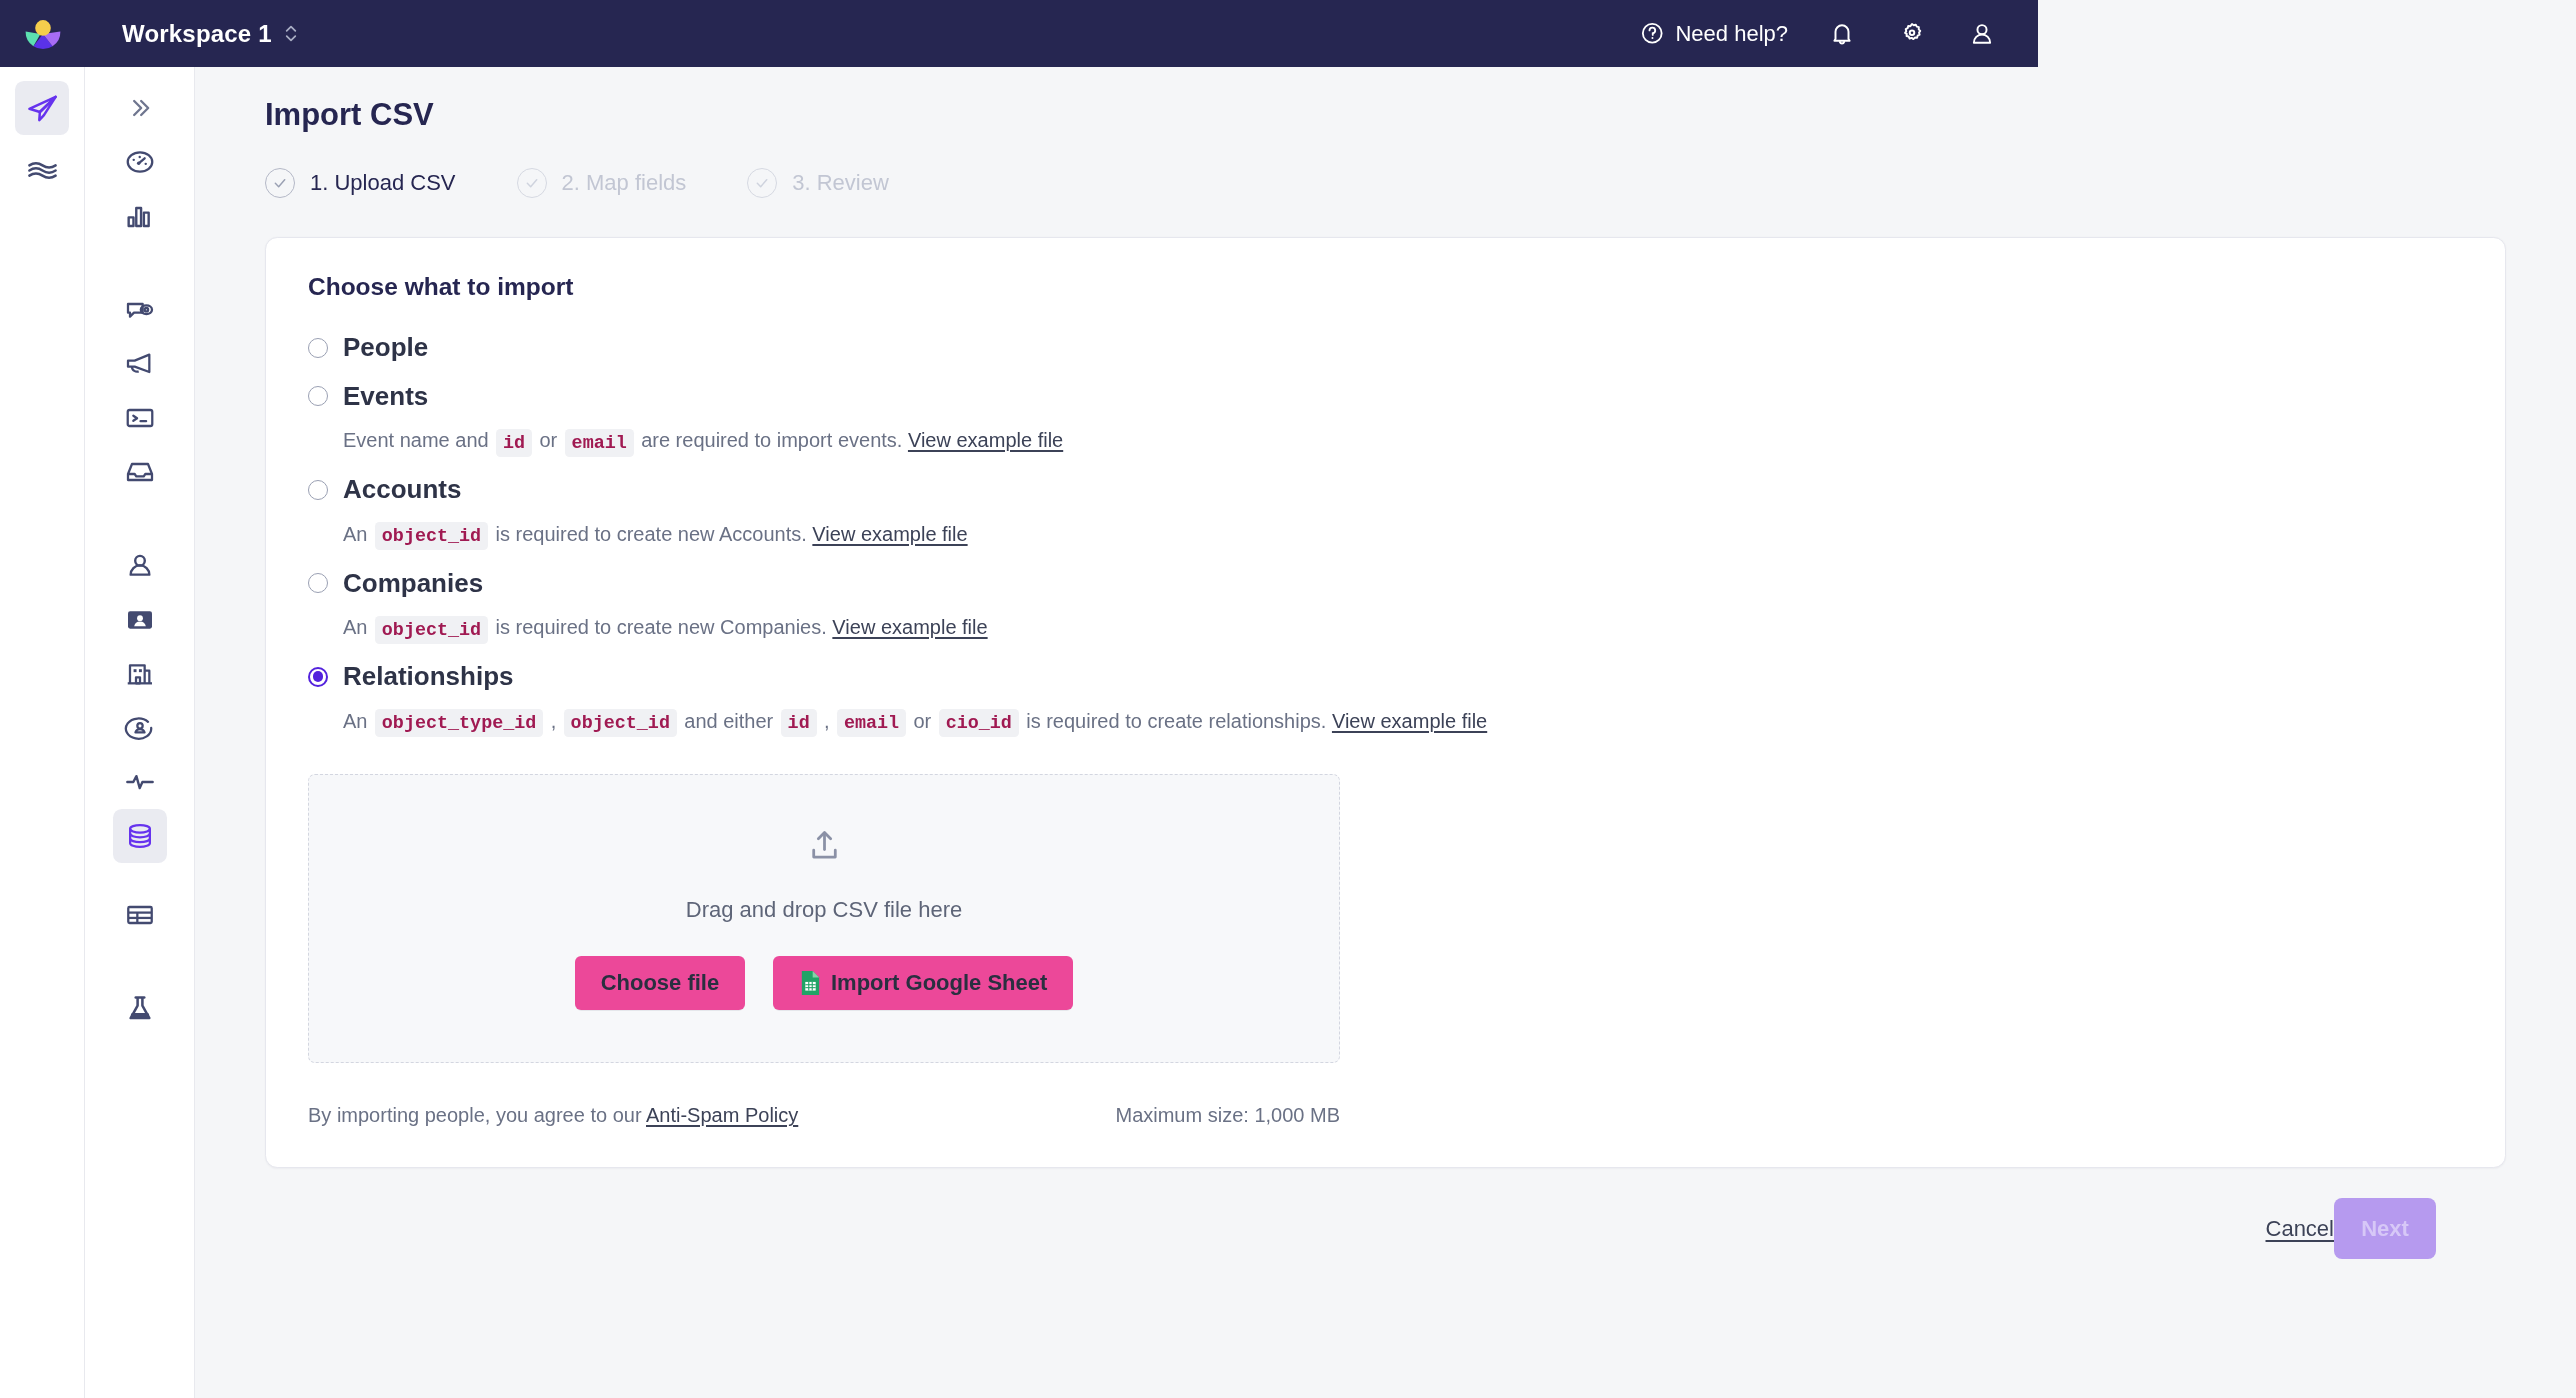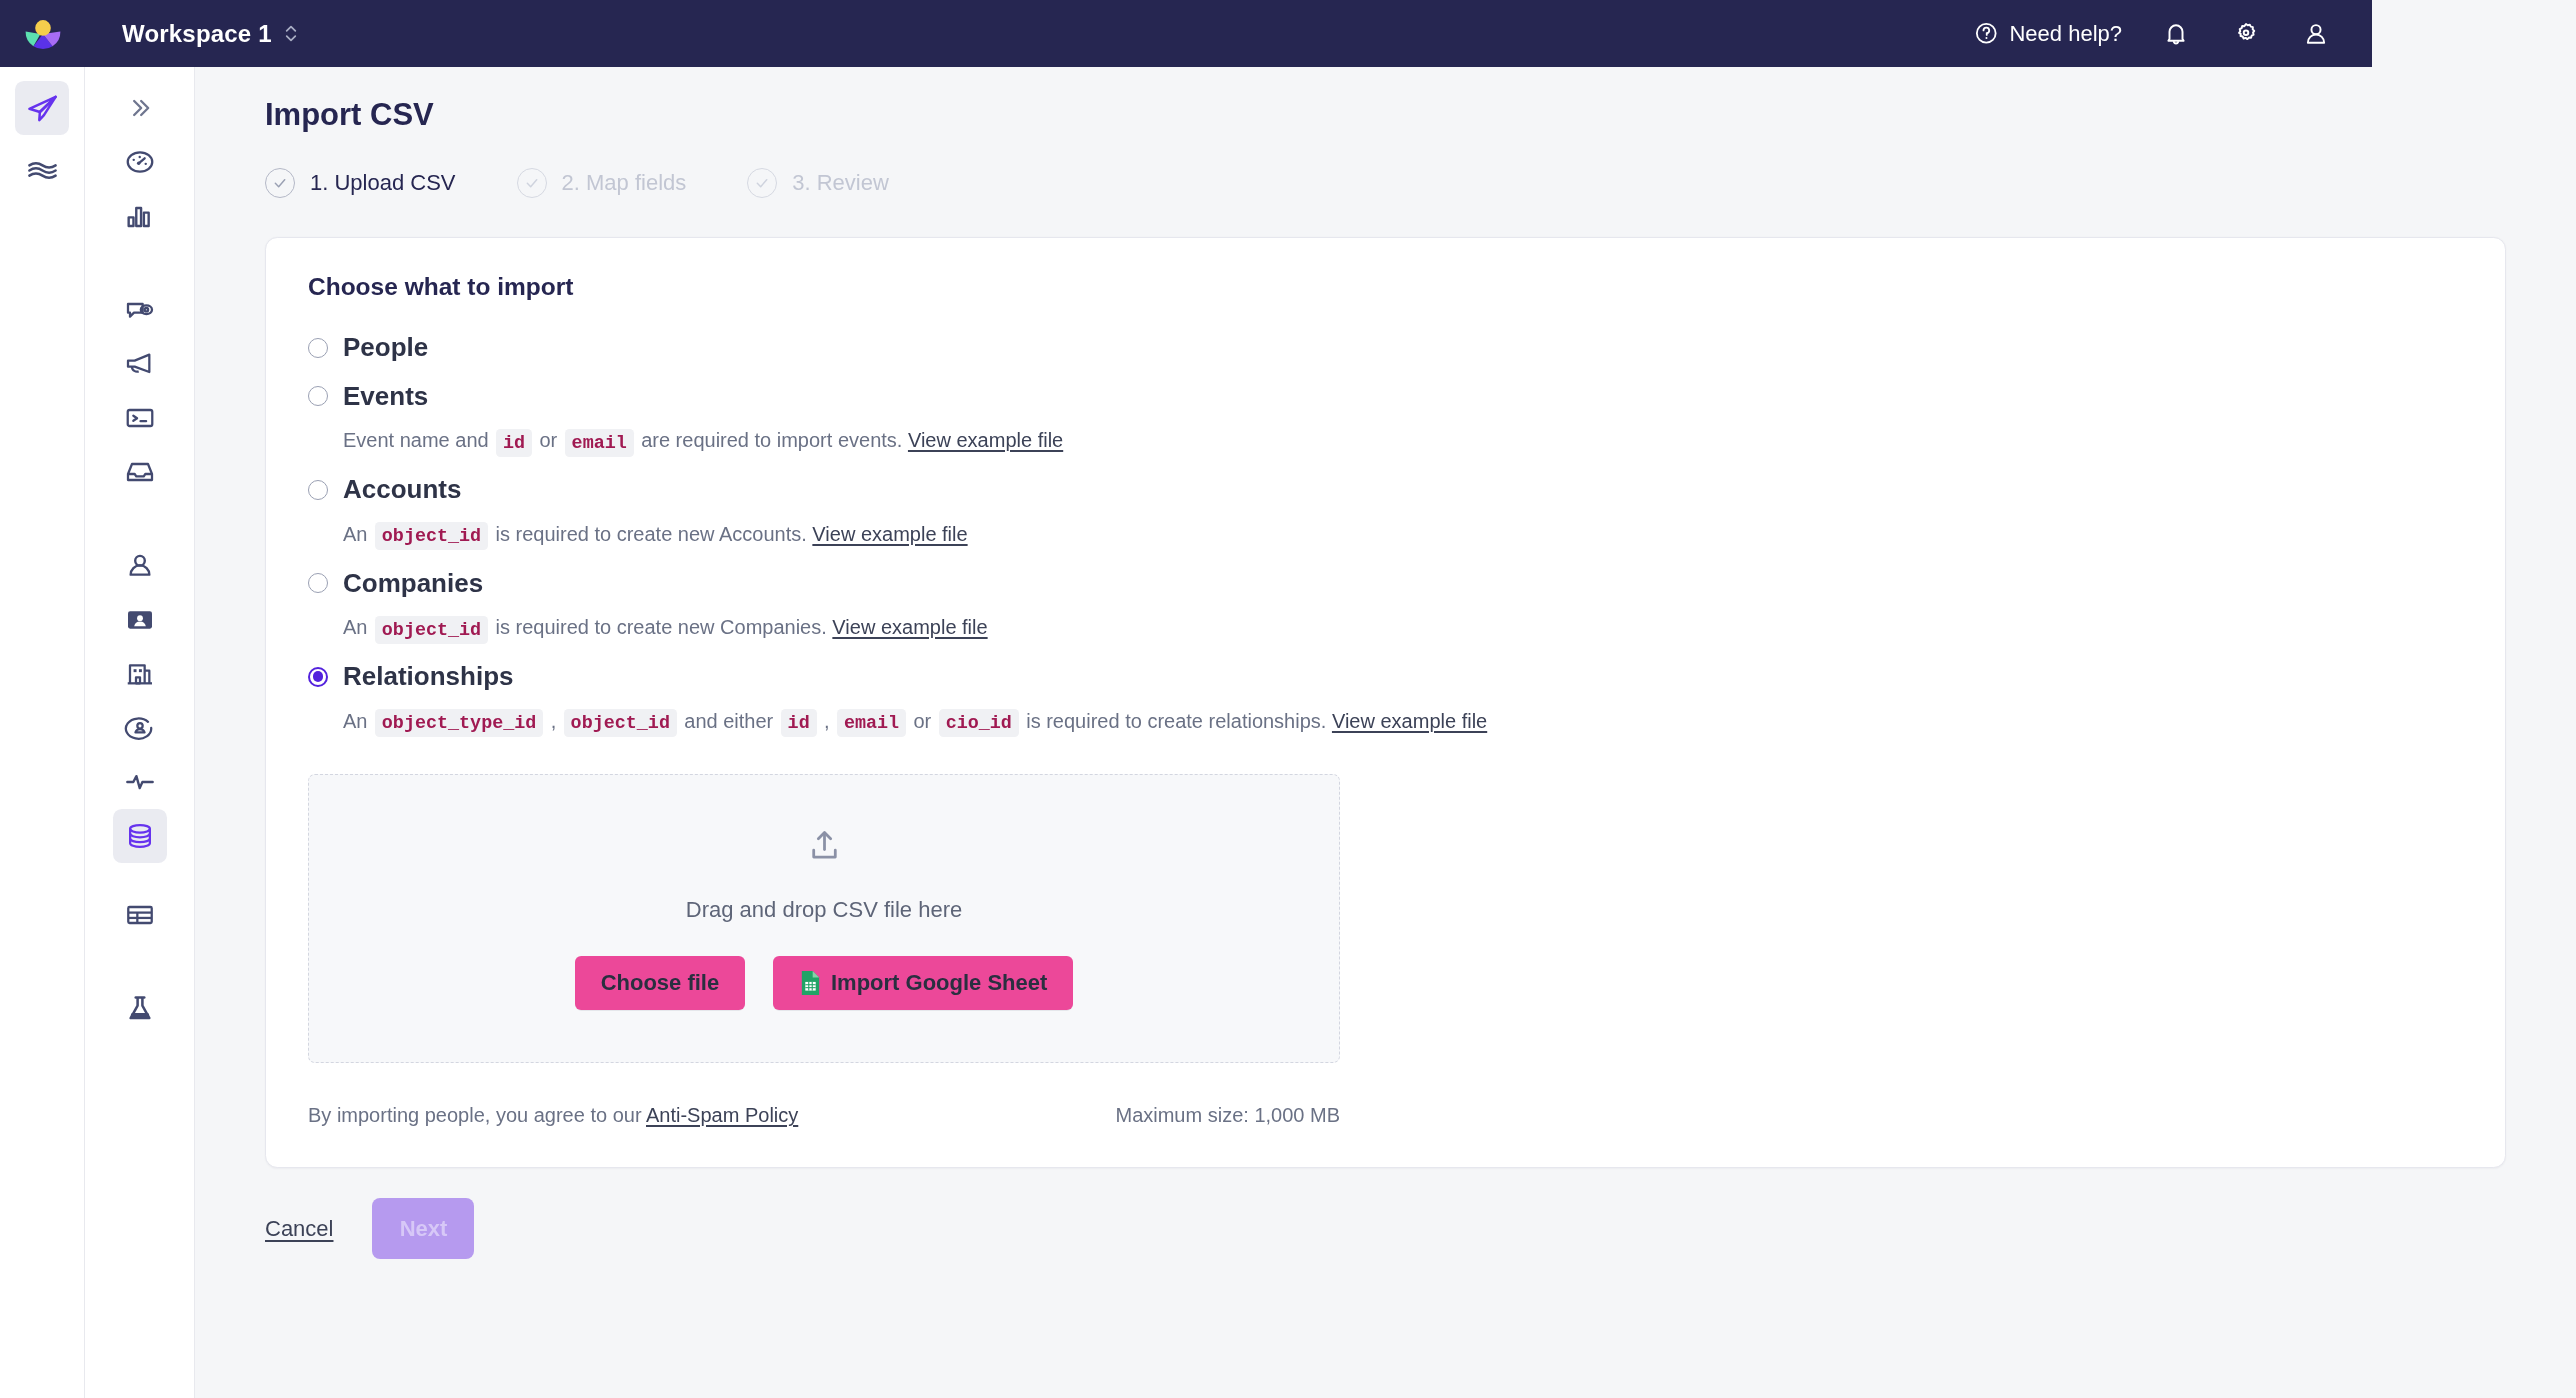--- a/index.html
+++ b/index.html
@@ -6,21 +6,21 @@
   html, body {
     width: 2576px; height: 1398px;
     font-family: "Liberation Sans", sans-serif;
     background: #f5f6f8;
     overflow: hidden;
   }
 
   
   .topbar {
     position: absolute; top: 0; left: 0;
-    width: 2372px; height: 67px;
+    width: 2038px; height: 67px;
     background: #262651;
     display: flex; align-items: center;
   }
   .logo-wrap { width: 85px; display: flex; align-items: center; justify-content: center; }
   .logo { width: 40px; height: 40px; position: relative; }
   .ws-title-wrap { display: flex; align-items: center; gap: 12.3px; margin-left: 37px; }
   .ws-title { color: #fff; font-size: 24px; font-weight: 700; letter-spacing: 0.2px; }
   .ws-caret { display: flex; flex-direction: column; gap: 4.4px; }
   .topbar-right {
     margin-left: auto; display: flex; align-items: center; gap: 0;
@@ -170,22 +170,22 @@
 
   .card-foot {
     margin-top: 41px;
     width: 1032px;
     display: flex; align-items: center; justify-content: space-between;
     font-size: 20px; color: #6a7185;
   }
 
   
   .actions {
-    display: flex; align-items: center; 
-    gap: 39px; padding: 30px 70px 0 0;
+    display: flex; align-items: center; justify-content: flex-end;
+    padding: 30px 70px 0 0;
   }
   .cancel-link {
     font-size: 22px; color: #3c4257; text-decoration: underline;
     text-underline-offset: 3.5px; cursor: pointer;
   }
   .btn-next {
     background: #b69aef; border: none; border-radius: 8px;
     width: 102px; height: 61px;
     font-family: "Liberation Sans", sans-serif;
     font-size: 22px; font-weight: 700; color: #d7c8f7;

